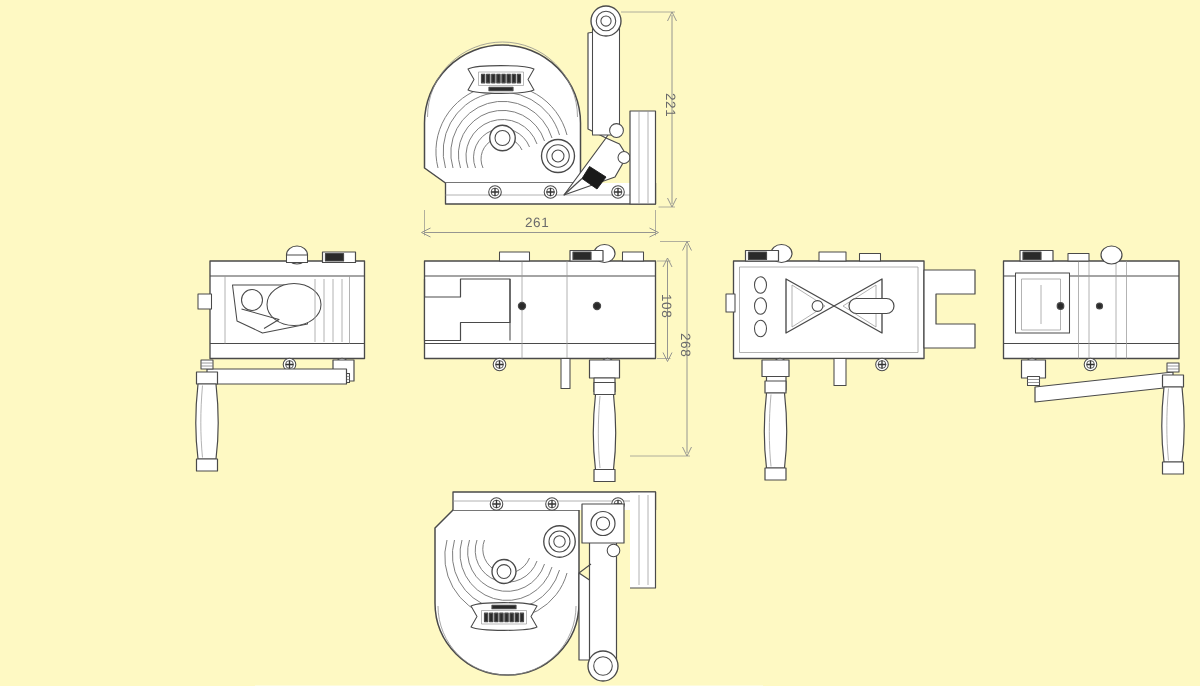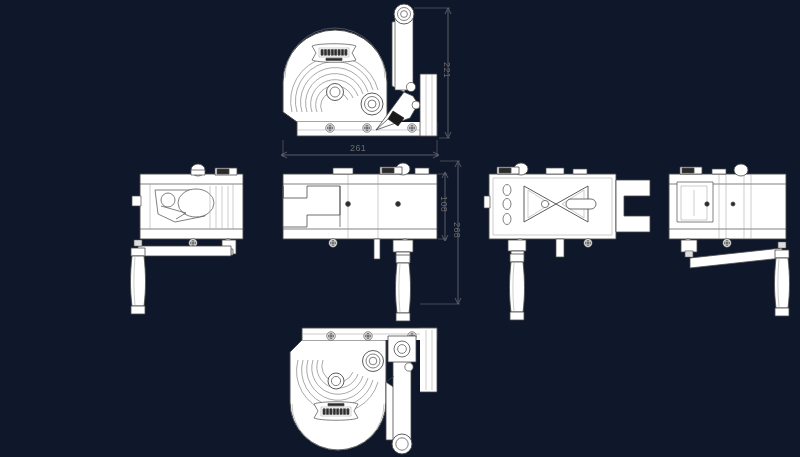--- a/index.html
+++ b/index.html
@@ -1,18 +1,18 @@
 <!DOCTYPE html>
 <html><head>
 <meta charset="utf-8">
 <style>
   html,body{margin:0;padding:0;background:#ffffff;}
   body{width:800px;height:457px;overflow:hidden;
        font-family:"Liberation Sans",sans-serif;}
-  #sheet{position:relative;width:800px;height:457px;background:#0f172a;}
+  #sheet{position:relative;width:800px;height:457px;background:#fef9c3;}
   #sheet svg{position:absolute;left:0;top:0;}
   .dimlabel{position:absolute;font-family:"Liberation Sans",sans-serif;
             font-size:9px;color:#6b6b6b;letter-spacing:.4px;white-space:nowrap;}
   .dimlabel.vert{transform-origin:left top;}
 </style>
 </head>
 <body>
 
 <div id="sheet">
 

